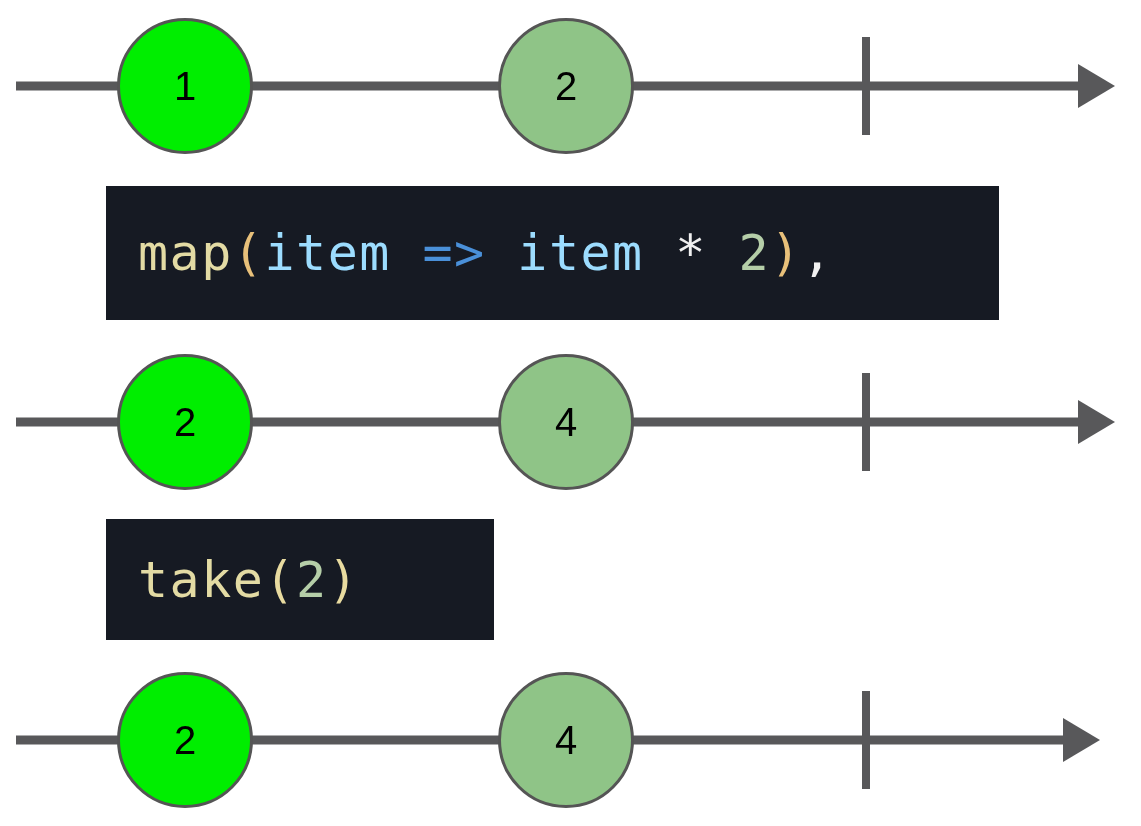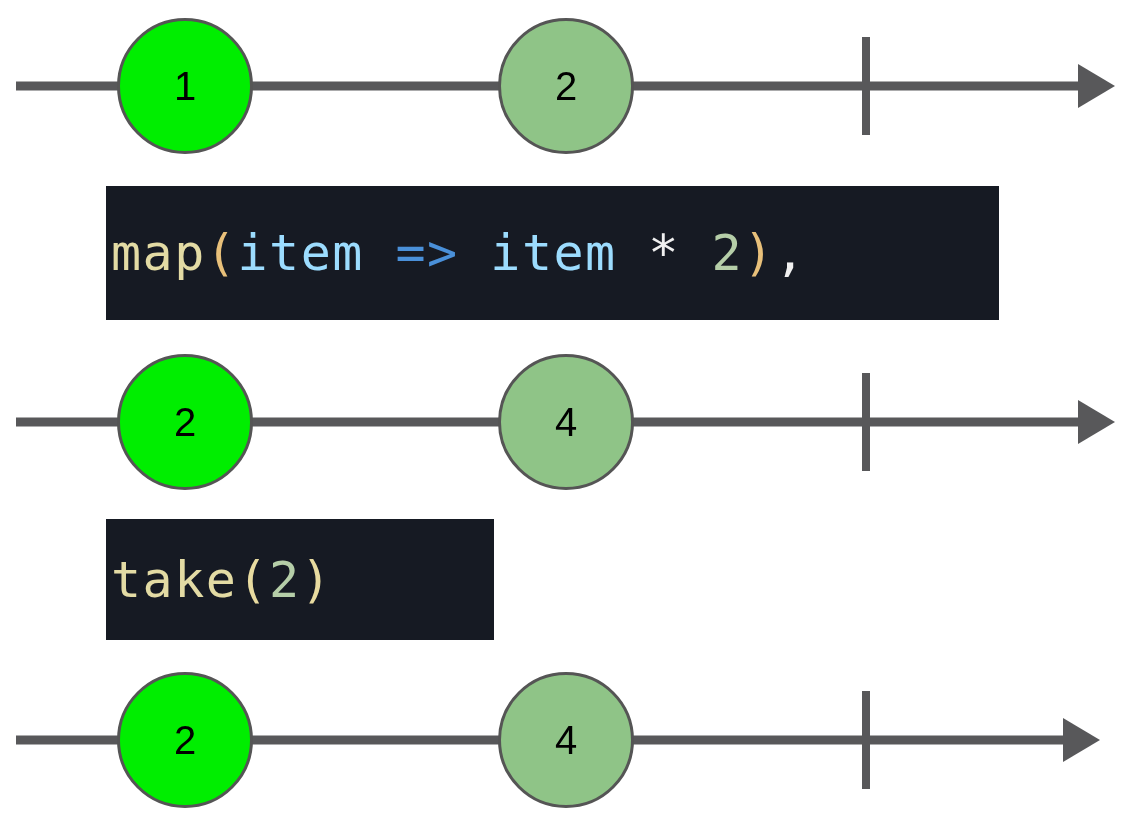--- a/index.html
+++ b/index.html
@@ -59,21 +59,21 @@
     box-sizing: border-box;
     background: #161a23;
     display: flex;
     align-items: center;
     font-family: "DejaVu Sans Mono", "Liberation Mono", monospace;
     white-space: pre;
     overflow: hidden;
   }
 
   .code-inner {
-    padding-left: 5px;
+    padding-left: 32px;
     font-size: 50px;
     line-height: 1;
     letter-spacing: 1.5px;
   }
 
   .tok { font-family: "DejaVu Sans Mono", "Liberation Mono", monospace; }
 </style>
 </head>
 <body>
 

